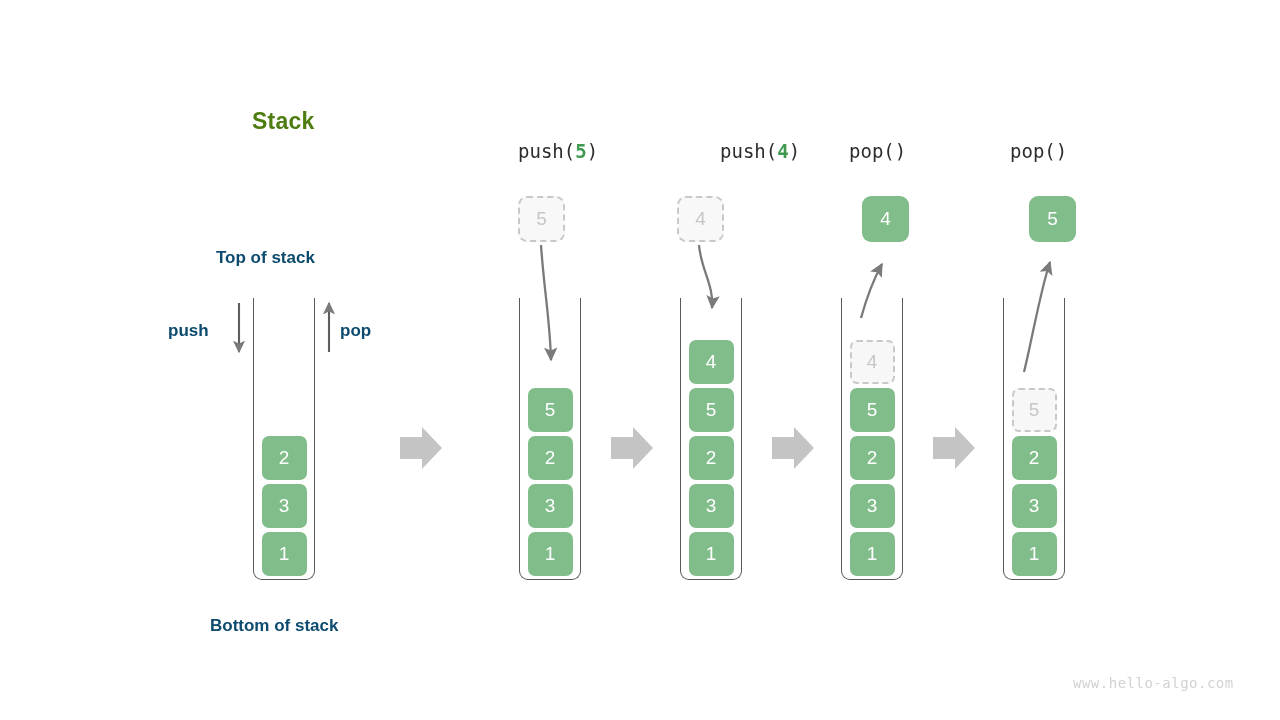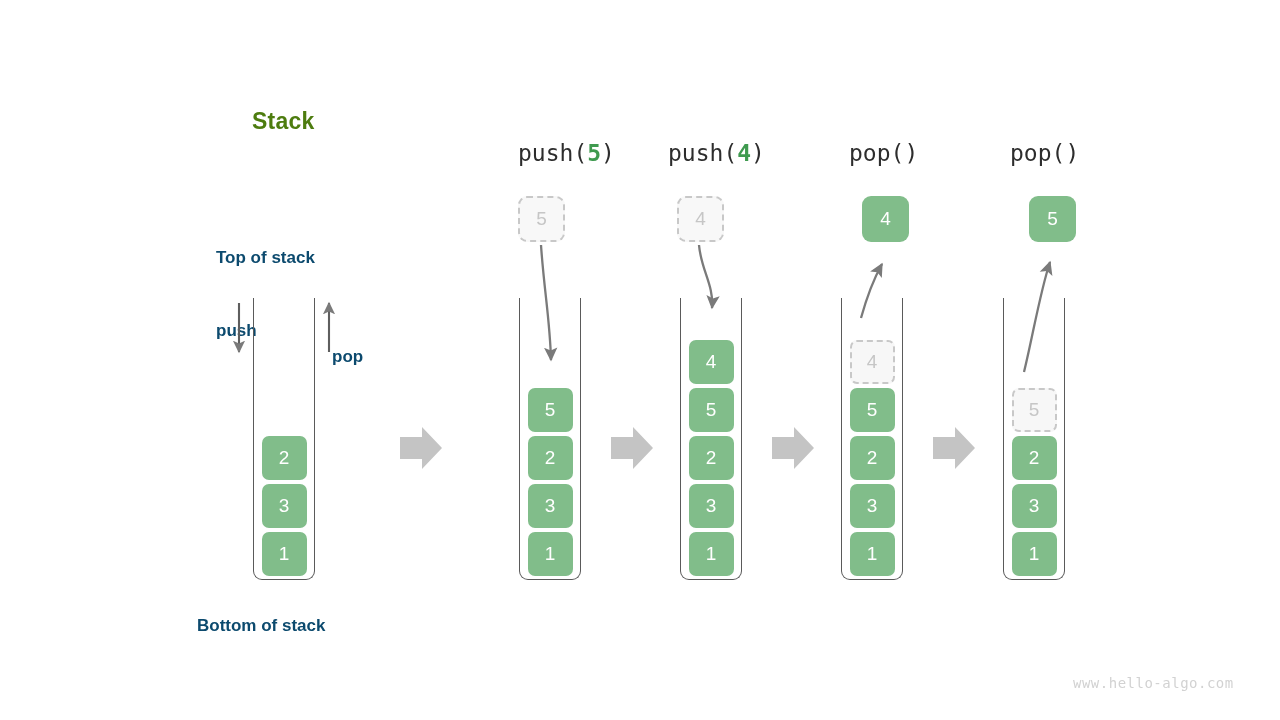--- a/index.html
+++ b/index.html
@@ -29,29 +29,29 @@
   }
 
   
   .label-bold {
     font-size: 17px;
     font-weight: bold;
     color: #0c4a6e;
     white-space: nowrap;
   }
   .top-of-stack { left: 216px; top: 248px; }
-  .bottom-of-stack { left: 197px; top: 616px; }
-  .push-label { left: 168px; top: 321px; margin-left: 48px; }
-  .pop-label  { left: 332px; top: 321px; margin-top: 26px; }
+  .bottom-of-stack { left: 210px; top: 616px; }
+  .push-label { left: 168px; top: 321px; }
+  .pop-label  { left: 340px; top: 321px; }
 
   
   .op-header {
     top: 140px;
     font-family: "DejaVu Sans Mono", "Liberation Mono", monospace;
-    font-size: 23px;
+    font-size: 19px;
     color: #2d2d2d;
     white-space: nowrap;
     letter-spacing: 0px;
   }
   .op-header .arg { color: #3f9a4f; font-weight: bold; }
 
   
   .stack-col { top: 0; }
 
   .container-walls {
@@ -161,21 +161,21 @@
 <div class="abs stack-col" style="left:519px; top:298px;">
   <div class="container-walls"></div>
   <div class="boxes">
     <div class="cell">5</div>
     <div class="cell">2</div>
     <div class="cell">3</div>
     <div class="cell">1</div>
   </div>
 </div>
 
-<div class="abs op-header" style="left:668px;">
+<div class="abs op-header" style="left:720px;">
   <span>push(</span><span class="arg">4</span><span>)</span>
 </div>
 <div class="abs float-cell ghost" style="left:677px; top:196px;">4</div>
 <div class="abs stack-col" style="left:680px; top:298px;">
   <div class="container-walls"></div>
   <div class="boxes">
     <div class="cell">4</div>
     <div class="cell">5</div>
     <div class="cell">2</div>
     <div class="cell">3</div>

